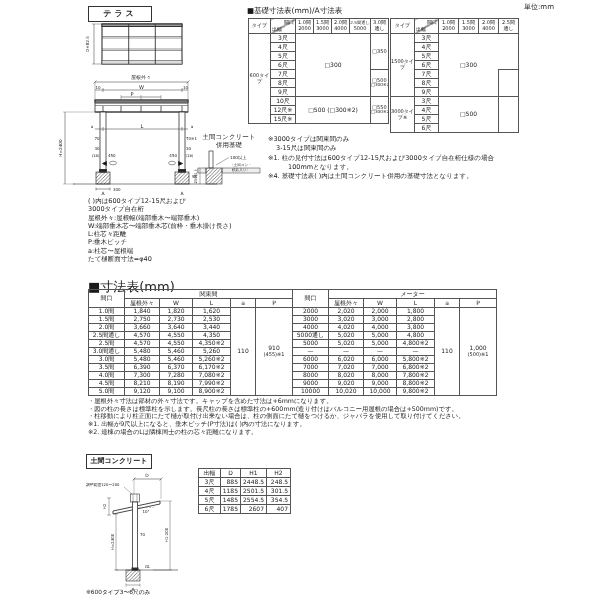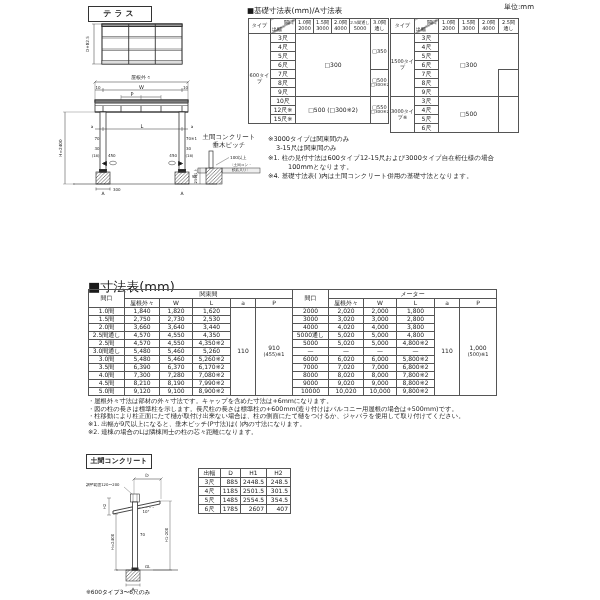--- a/index.html
+++ b/index.html
@@ -23,21 +23,21 @@
 svg text{font-family:"DejaVu Sans",sans-serif;fill:#222}
 svg line,svg rect,svg path,svg ellipse{stroke:#333}
 .note{position:absolute;font-size:6.5px;line-height:1;white-space:nowrap}
 </style>
 </head>
 <body>
 <div id="page">
 
   <div class="abs boxtitle" style="left:88px;top:6px;width:62px;height:14px;font-size:8px;line-height:13px;letter-spacing:3px">テラス</div>
 
-  <div class="abs" style="left:504px;top:2px;font-size:7px">単位:mm</div>
+  <div class="abs" style="left:524px;top:2px;font-size:7px">単位:mm</div>
 
   <div class="abs b" style="left:247px;top:6px;font-size:7.5px">■基礎寸法表(mm)/A寸法表</div>
 
   <svg style="left:80px;top:22px" width="110" height="50" viewBox="0 0 110 50">
     <defs>
         <pattern id="h1" patternUnits="userSpaceOnUse" width="3.5" height="3.5">
           <path d="M0,3.5 L3.5,0" stroke="#555" stroke-width="0.6"></path>
         </pattern>
       </defs>
     <g>
@@ -293,41 +293,51 @@
           <td>5尺</td>
         </tr>
     <tr style="height:9px">
           <td>6尺</td>
         </tr>
   </tbody>
     </table>
 
   <div class="abs b" style="left:194px;top:133px;width:70px;text-align:center;font-size:6.5px;line-height:8px">
     <div>土間コンクリート</div>
-      <div>垂木ピッチ</div>
+      <div>併用基礎</div>
   </div>
   <svg style="left:194px;top:150px" width="74" height="44" viewBox="0 0 74 44">
     <rect x="15" y="1" width="4" height="17" fill="#fff" stroke-width="0.7"></rect>
     <rect x="4" y="18" width="8" height="5" fill="#eee" stroke-width="0.5"></rect>
     <rect x="28" y="18" width="38" height="5" fill="#eee" stroke-width="0.5"></rect>
     <rect x="12" y="18" width="16" height="16" fill="url(#h1)" stroke-width="0.6"></rect>
     <line x1="35" y1="7.5" x2="22" y2="15" stroke-width="0.4"></line>
     <text x="36" y="8.5" font-size="4.2" text-anchor="start">100以上</text>
     <text x="36" y="16" font-size="3.6" text-anchor="start">〈土間コン・</text>
     <text x="38" y="20.5" font-size="3.6" text-anchor="start">鉄筋入り〉</text>
     <line x1="6" y1="18" x2="6" y2="34" stroke-width="0.4"></line>
     <text x="3" y="26" font-size="3.8" text-anchor="middle" transform="rotate(-90 3 26)">250以上</text>
   </svg>
 
   <div class="note" style="left:268px;top:136px">※3000タイプは関東間のみ</div>
   <div class="note" style="left:276px;top:145px">3-15尺は関東間のみ</div>
   <div class="note" style="left:268px;top:155px">※1. 柱の見付寸法は600タイプ12-15尺および3000タイプ自在桁仕様の場合</div>
   <div class="note" style="left:288px;top:164px">100mmとなります。</div>
   <div class="note" style="left:268px;top:173px">※4. 基礎寸法表( )内は土間コンクリート併用の基礎寸法となります。</div>
 
+  <div class="abs" style="left:88px;top:197px;font-size:6.5px;line-height:8.3px;white-space:nowrap">
+    <div>( )内は600タイプ12-15尺および</div>
+    <div>3000タイプ自在桁</div>
+    <div>屋根外々:屋根幅(端部垂木〜端部垂木)</div>
+    <div>W:端部垂木芯〜端部垂木芯(前枠・垂木掛け長さ)</div>
+    <div>L:柱芯々距離</div>
+    <div>P:垂木ピッチ</div>
+    <div>a:柱芯〜屋根端</div>
+    <div>たて樋断面寸法=φ40</div>
+  </div>
 
   <div class="abs b" style="left:88px;top:278px;font-size:13px">■寸法表(mm)</div>
 
   <table class="abs outer" style="left:88px;top:289px;width:408px">
     <colgroup>
         <col style="width:36px">
         <col style="width:35px">
         <col style="width:33px">
         <col style="width:38px">
         <col style="width:25px">

